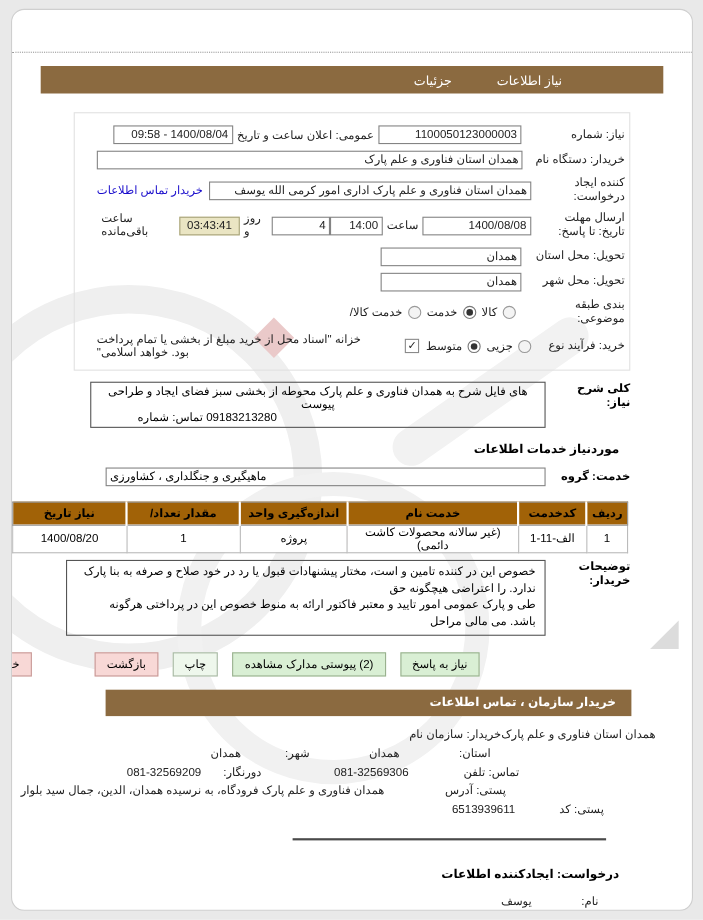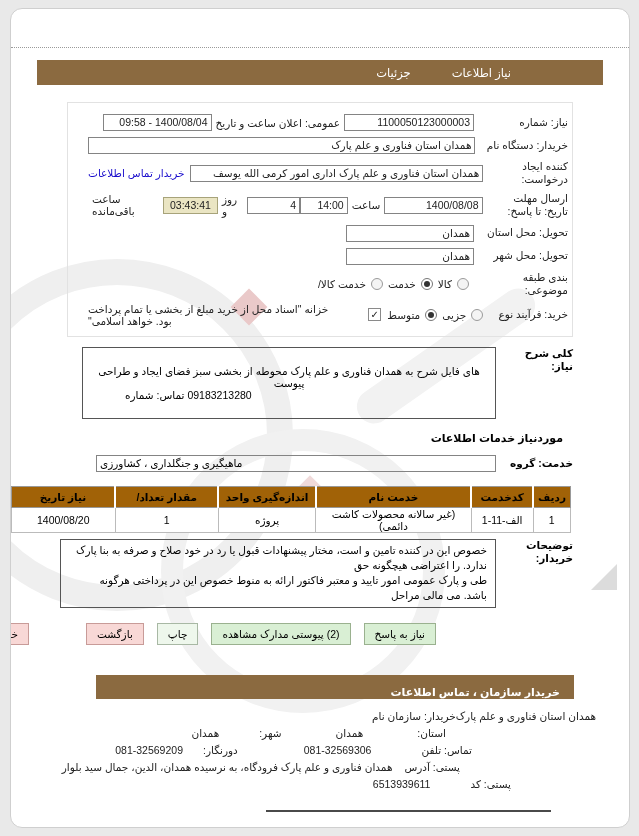--- a/index.html
+++ b/index.html
@@ -35,40 +35,40 @@
   .tan{background:#eae5c3;border:1px solid #a7a37a;text-align:center;}
   .radio{display:inline-block;width:10px;height:10px;border:1px solid #9a9a9a;border-radius:50%;
          background:#f4f4f4;margin:0 5px;flex:none;cursor:pointer;}
   .radio.sel{background:#fff;border-color:#777;position:relative;}
   .radio.sel::after{content:"";position:absolute;left:2px;top:2px;width:6px;height:6px;border-radius:50%;background:#333;}
   .cb{display:inline-block;width:11px;height:11px;border:1px solid #8a8a8a;background:#fff;margin:0 6px;
       font-size:10px;line-height:11px;text-align:center;color:#222;flex:none;cursor:pointer;}
   .cb::after{content:"✓";}
   .secrow{display:flex;justify-content:flex-end;align-items:flex-start;margin:10px 56px 0 36px;font-size:10.5px;}
   .slabel{width:72px;margin-left:5px;text-align:right;font-weight:bold;line-height:1.25;}
-  .descbox{border:1px solid #555;width:396px;padding:17px 8px;min-height:36px;}
+  .descbox{border:1px solid #555;width:396px;padding:2px 8px;min-height:36px;}
   .descbox .l1{text-align:center;}
   .descbox .l2{text-align:left;padding-left:34px;}
   .sectitle{margin:13px 66px 0 0;text-align:right;font-weight:bold;font-size:11px;}
   .groupbox{border:1px solid #848484;width:392px;height:15px;line-height:15px;padding:0 3px;text-align:left;white-space:nowrap;overflow:hidden;}
   table.svc{border-collapse:collapse;margin:14px 58px 0 auto;font-size:10.5px;}
   table.svc th{background:#a16207;font-weight:bold;border:1px solid #999;border-left:2px solid #fff;
                height:20px;padding:0 4px;text-align:center;}
   table.svc th:first-child{border-left:1px solid #999;}
   table.svc td{border:1px solid #bbb;height:20px;padding:0 4px;text-align:center;background:#fff;}
   .notesbox{border:1px solid #555;width:418px;padding:3px 8px;text-align:right;line-height:1.45;}
   .btnrow{display:flex;justify-content:flex-end;gap:13px;margin:15px 193px 0 0;font-size:10.5px;}
   .btn{border:1px solid #9ab18f;background:#d9efd4;padding:2px 10px;height:16px;line-height:16px;cursor:pointer;white-space:nowrap;}
   .btn.pink{background:#f8d8d6;border-color:#c89b98;margin-left:44px;}
   .btn.plain{background:#eef7ec;border-color:#a8b8a4;}
-  .bar2{margin:30px 55px 0 85px;height:24px;display:flex;align-items:flex-end;justify-content:flex-end;
+  .bar2{margin:12px 55px 0 85px;height:24px;display:flex;align-items:center;justify-content:flex-end;
         padding-right:14px;font-weight:bold;font-size:11px;}
   .crow{display:flex;justify-content:flex-end;align-items:center;font-size:10.5px;color:#222;margin-top:5px;}
   .pr33{padding-right:33px;} .pr183{padding-right:183px;} .pr157{padding-right:157px;}
-  .pr169{padding-right:169px;} .pr174{padding-right:118px;} .pr85{padding-right:85px;}
+  .pr169{padding-right:169px;gap:43px;} .pr174{padding-right:80px;} .pr85{padding-right:85px;}
   .g12{margin-left:12px;} .g20{margin-left:20px;} .g40{margin-left:40px;} .g45{margin-left:45px;}
   .g50{margin-left:50px;} .g54{margin-left:54px;} .g66{margin-left:66px;}
   .divider{width:285px;border-top:2px solid #4a4a4a;margin:20px 78px 0 auto;}
   .ctitle{margin:24px 66px 0 0;text-align:right;font-weight:bold;font-size:11px;}
 </style>
 </head>
 <body>
 
 <div class="card">
   <div class="wm wm-ring"></div>

